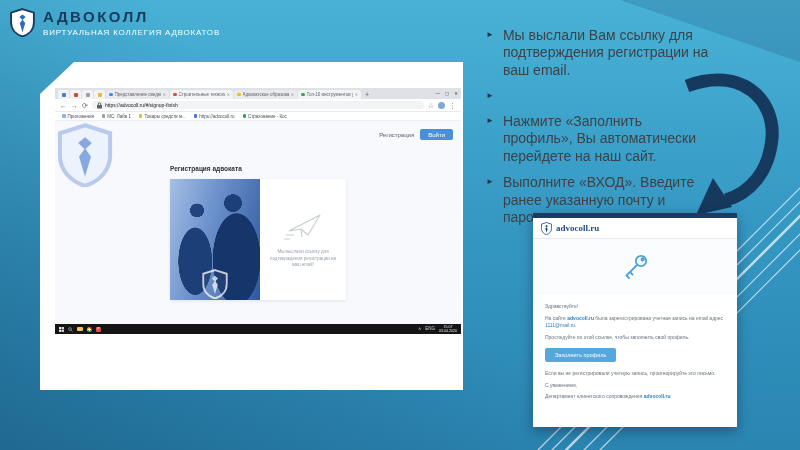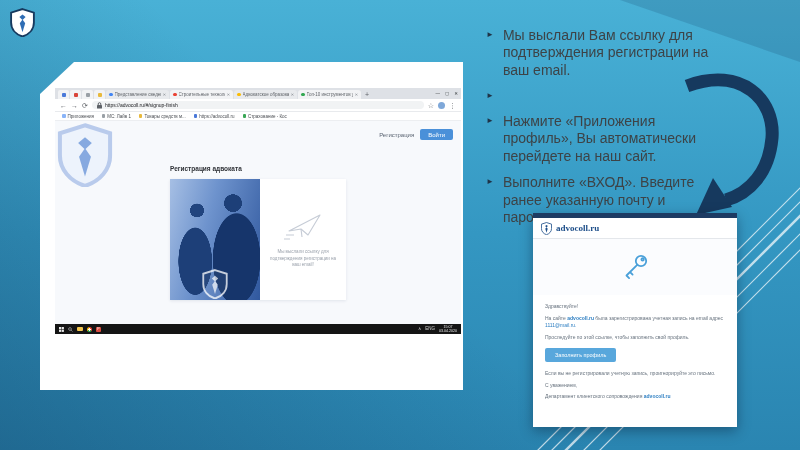--- a/index.html
+++ b/index.html
@@ -128,34 +128,36 @@
       <line x1="574" y1="460" x2="810" y2="224" stroke-width="1.2"></line>
       <line x1="590" y1="460" x2="810" y2="240" stroke-width="1.2"></line>
     </g>
   </svg>
 
   <header class="logo">
     <svg class="logo-shield" width="25" height="29" viewBox="0 0 24 28">
         <use href="#shield"></use>
       </svg>
     <div class="logo-text">
+      <div class="t1">АДВОКОЛЛ</div>
+      <div class="t2">ВИРТУАЛЬНАЯ КОЛЛЕГИЯ АДВОКАТОВ</div>
     </div>
   </header>
 
   <ul class="bullets">
     <li>
         <span class="marker">►</span>
         <span class="btxt">Мы выслали Вам ссылку для подтверждения регистрации на ваш email.</span>
       </li>
     <li>
         <span class="marker">►</span>
       </li>
     <li>
         <span class="marker">►</span>
-        <span class="btxt">Нажмите «Приложения профиль», Вы автоматически перейдете на наш сайт.</span>
+        <span class="btxt">Нажмите «Заполнить профиль», Вы автоматически перейдете на наш сайт.</span>
       </li>
     <li>
         <span class="marker">►</span>
         <span class="btxt">Выполните «ВХОД». Введите ранее указанную почту и пароль.</span>
       </li>
   </ul>
 
   <svg class="arrow-svg" width="800" height="450">
     <path d="M 687 86 C 742 66 775 100 772 138 C 769 172 750 193 726 200" fill="none" stroke="#16395e" stroke-width="13"></path>
     <polygon points="696,215 732,207 713,178" fill="#16395e"></polygon>

